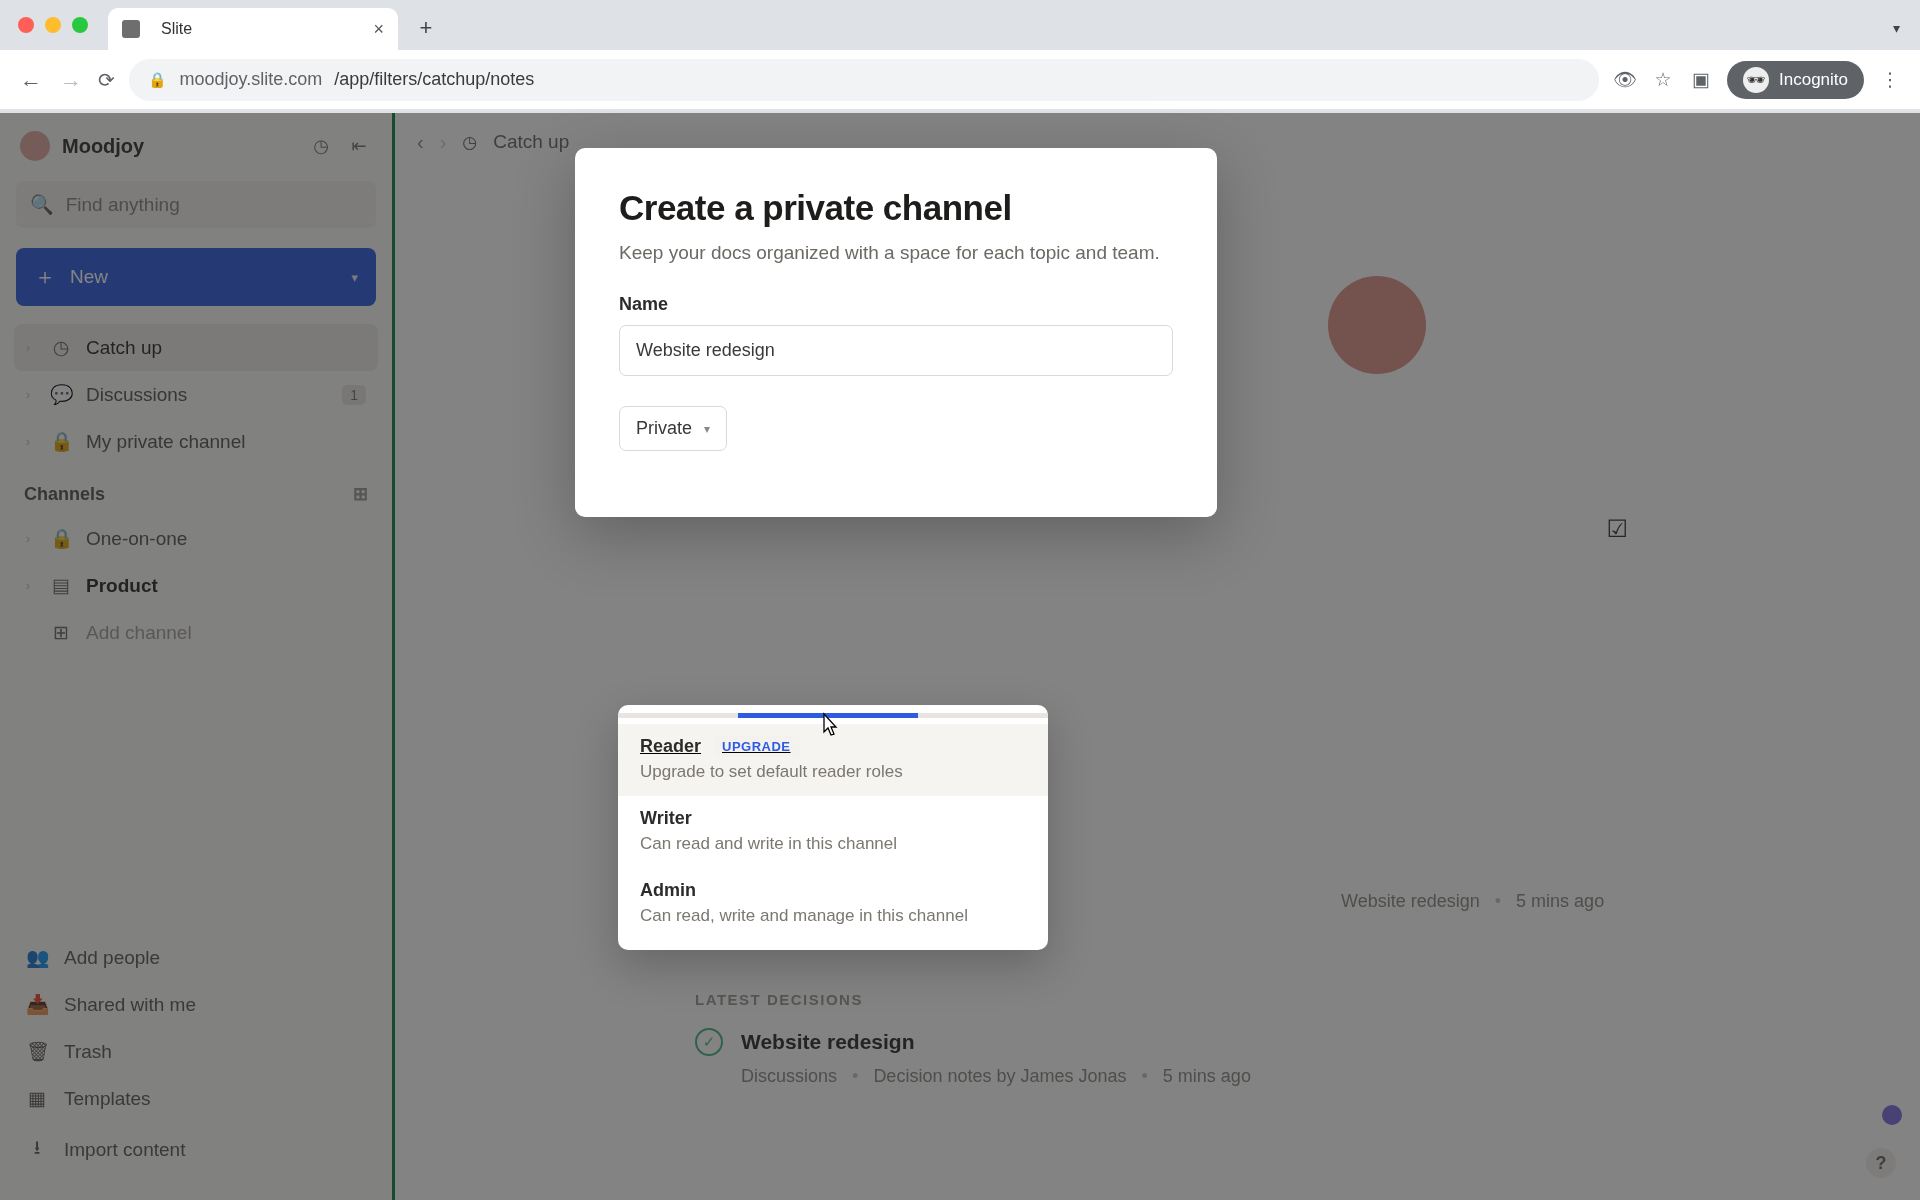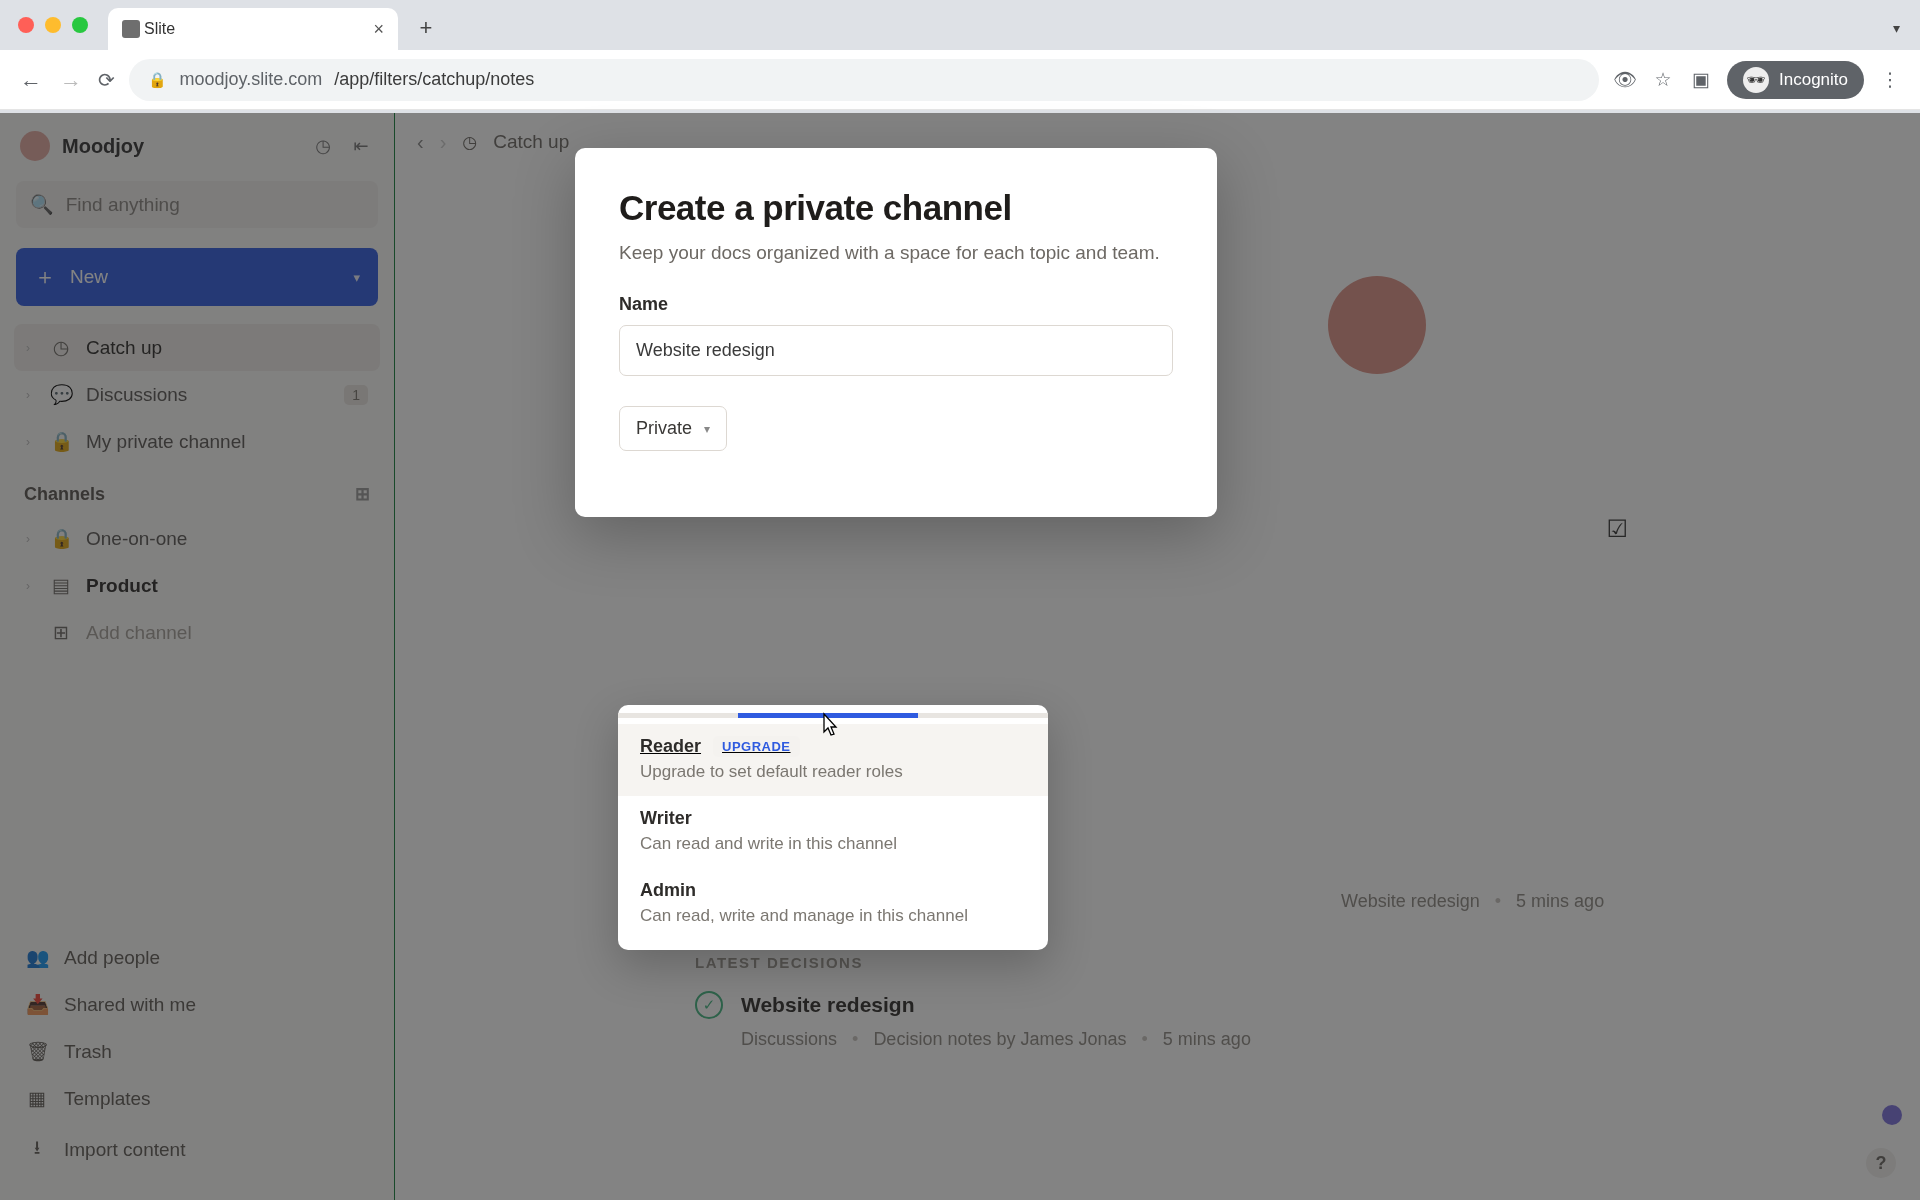--- a/index.html
+++ b/index.html
@@ -6,21 +6,21 @@
 body { width: 1920px; height: 1200px; overflow: hidden; background: #fff; position: relative; }
 
 
 .browser-chrome { height: 113px; background: #dee1e6; display: flex; flex-direction: column; }
 .tab-bar { height: 50px; display: flex; align-items: center; padding-left: 18px; background: #dee1e6; }
 .traffic-lights { display: flex; gap: 11px; margin-right: 20px; }
 .tl { width: 16px; height: 16px; border-radius: 50%; }
 .tl-r { background: #ff5f57; }
 .tl-y { background: #febc2e; }
 .tl-g { background: #28c840; }
-.tab { background: #fff; border-radius: 10px 10px 0 0; height: 42px; min-width: 290px; display: flex; align-items: center; padding: 0 14px; gap: 4px; margin-top: 8px; }
+.tab { background: #fff; border-radius: 10px 10px 0 0; height: 42px; min-width: 290px; display: flex; align-items: center; padding: 0 14px; gap: 21px; margin-top: 8px; }
 .tab .favicon { width: 18px; height: 18px; background: #6e6e6e; border-radius: 3px; }
 .tab .title { font-size: 16px; color: #333; flex: 1; }
 .tab .close { font-size: 18px; color: #555; }
 .new-tab { width: 36px; height: 36px; display: flex; align-items: center; justify-content: center; font-size: 22px; color: #444; margin-left: 10px; margin-top: 6px; }
 .chev-down-top { margin-left: auto; margin-right: 20px; color: #444; font-size: 14px; margin-top: 6px; }
 
 .addr-bar { height: 60px; background: #fff; display: flex; align-items: center; padding: 0 18px; gap: 14px; border-bottom: 1px solid #e5e5e5; }
 .nav-arrow { width: 26px; text-align: center; font-size: 22px; color: #5f6368; }
 .nav-arrow.disabled { color: #bbb; }
 .reload { font-size: 20px; color: #5f6368; }
@@ -28,21 +28,21 @@
 .url-pill .lock { font-size: 15px; }
 .url-pill .url-rest { color: #3b3b3b; }
 .chrome-icon { width: 24px; text-align: center; font-size: 19px; color: #5f6368; }
 .incognito-badge { display: flex; align-items: center; gap: 10px; background: #5f6368; color: #fff; border-radius: 20px; padding: 6px 16px; font-size: 17px; }
 .incognito-badge .av { width: 26px; height: 26px; background: #eee; border-radius: 50%; display: flex; align-items: center; justify-content: center; font-size: 15px; color: #333; }
 
 
 .app { display: flex; height: calc(1200px - 113px); filter: none; position: relative; }
 .dimmer { position: absolute; inset: 0; background: rgba(30,30,30,0.55); z-index: 5; }
 
-.sidebar { width: 395px; background: #fbfaf9; border-right: 1px solid #15803d; display: flex; flex-direction: column; padding: 10px 14px; }
+.sidebar { width: 395px; background: #fbfaf9; border-right: 3px solid #15803d; display: flex; flex-direction: column; padding: 10px 14px; }
 .ws-row { display: flex; align-items: center; gap: 12px; padding: 8px 6px; }
 .ws-avatar { width: 30px; height: 30px; border-radius: 50%; background: #e3a9a0; }
 .ws-name { font-size: 20px; font-weight: 600; color: #333; flex: 1; }
 .ws-icon { width: 26px; text-align: center; color: #777; font-size: 18px; }
 
 .search-box { display: flex; align-items: center; gap: 12px; background: #f1efed; border-radius: 8px; padding: 12px 14px; margin: 12px 2px; color: #8a8682; font-size: 19px; }
 
 .new-btn { display: flex; align-items: center; gap: 14px; background: #2f5be0; color: #fff; border-radius: 8px; padding: 14px 18px; margin: 8px 2px 18px; font-size: 19px; font-weight: 500; position: relative; }
 .new-btn .plus { font-size: 22px; font-weight: 300; }
 .new-btn .caret { margin-left: auto; font-size: 13px; opacity: 0.9; }
@@ -245,21 +245,21 @@
     <div class="content-body">
       <div class="hero-avatar"></div>
       <div class="check-icon">☑</div>
 
       <div class="decision-line">
         <span>Website redesign</span>
         <span class="meta-dot"></span>
         <span>5 mins ago</span>
       </div>
 
-      <div class="latest-block" style="top:783px;">
+      <div class="latest-block" style="top:820px;">
         <div class="latest-header">LATEST DECISIONS</div>
         <div class="latest-row">
           <div class="latest-icon">✓</div>
           <div class="latest-title">Website redesign</div>
         </div>
         <div class="latest-meta">
           <span>Discussions</span>
           <span class="meta-dot"></span>
           <span>Decision notes by James Jonas</span>
           <span class="meta-dot"></span>

